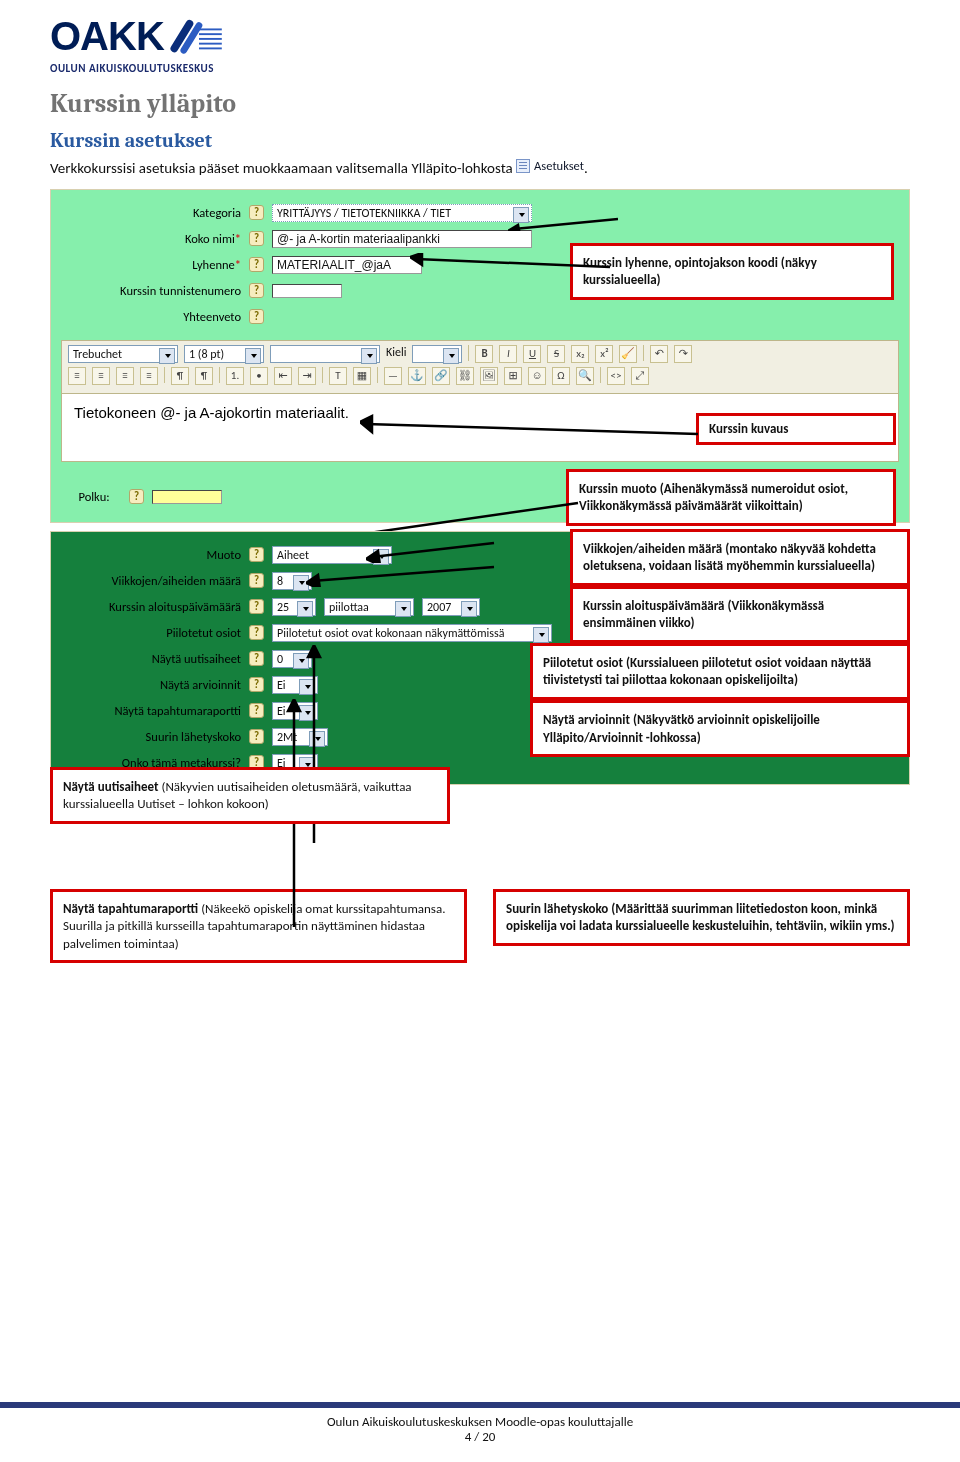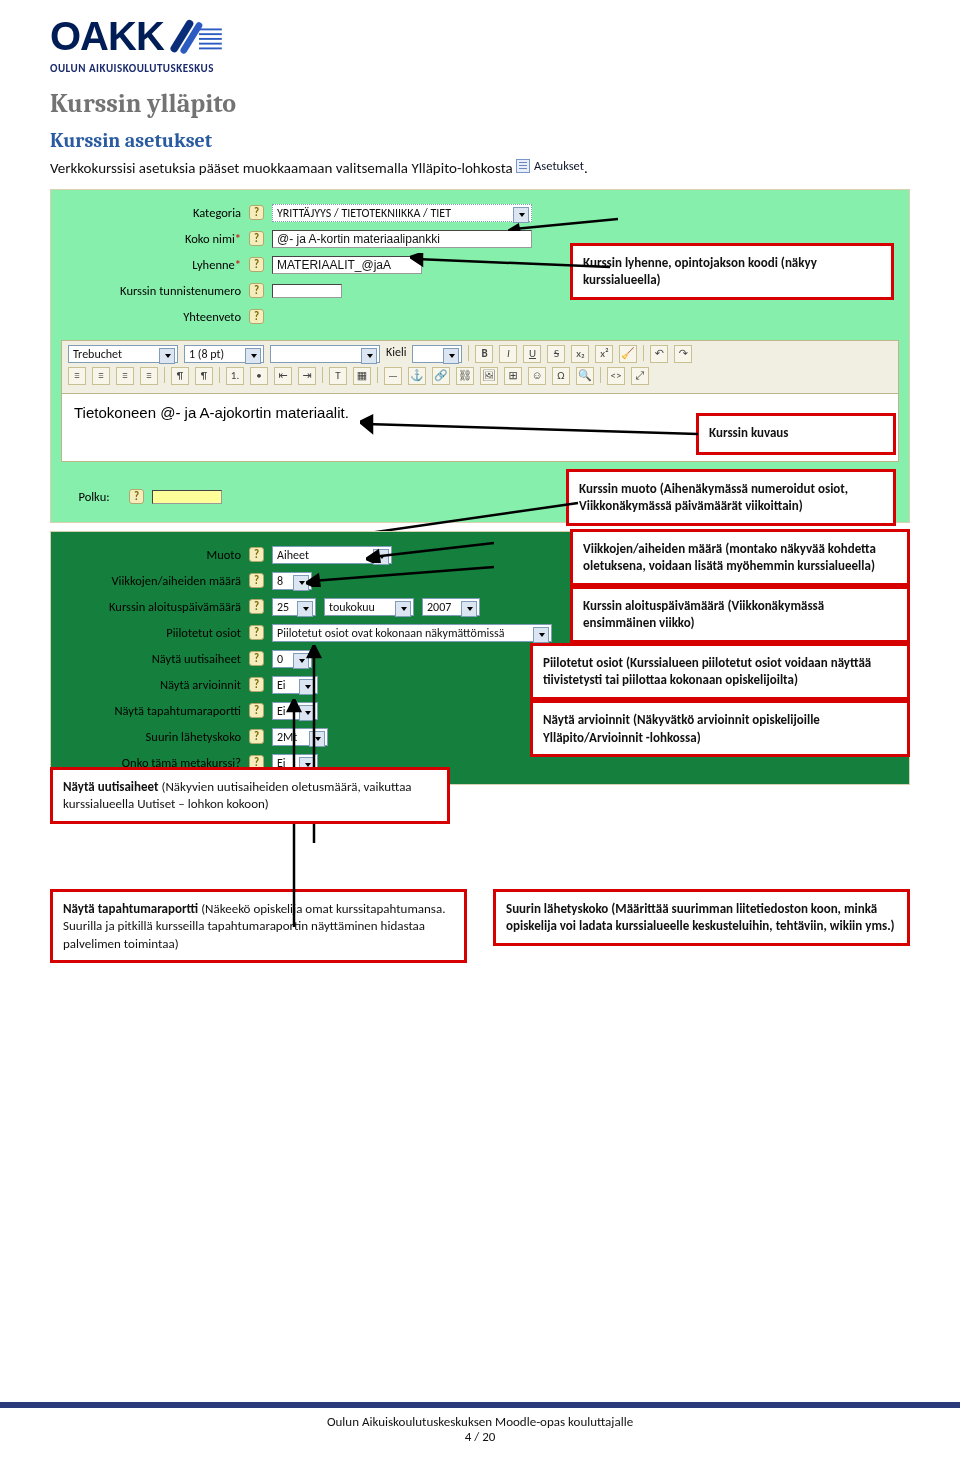--- a/index.html
+++ b/index.html
@@ -41,21 +41,21 @@
   .editor-body { background:#fff; border:1px solid #bdb68a; border-top:none; padding:10px 12px 40px 12px; font-family:"Trebuchet MS",Verdana,sans-serif; font-size:15px; color:#000; }
 
   
   .callout { border:3px solid #d60000; background:#fff; padding:8px 10px; font-size:13px; line-height:1.35; }
   .callout b { font-weight:700; }
 
   
   .co-abs { position:absolute; }
   .co-nimi   { right:0; top:-2px; width:300px; }
   .co-lyh    { right:16px; top:54px; width:324px; }
-  .co-kuvaus { right:14px; top:224px; width:200px; height:42px; display:flex; align-items:flex-start; }
+  .co-kuvaus { right:14px; top:224px; width:200px; height:32px; display:flex; align-items:center; }
   .co-muoto  { right:14px; top:280px; width:330px; }
 
   
   .arrow { position:absolute; stroke:#000; stroke-width:2.5; fill:none; }
   .arrowhead { fill:#000; }
 
   
   .form-block2 { background:#15803d; border:1px solid #d8d0b0; padding:10px 10px 8px 10px; margin-top:8px; position:relative; }
 
   
@@ -245,21 +245,21 @@
             <span>8</span>
           </span>
       </div>
       <div class="form-row">
         <span class="lbl">Kurssin aloituspäivämäärä</span>
         <span class="q">?</span>
         <span class="ctl-sel" style="width:44px;">
             <span>25</span>
           </span>
         <span class="ctl-sel" style="width:90px;">
-            <span>toukokuu</span>
+            <span>piilottaa</span>
           </span>
         <span class="ctl-sel" style="width:58px;">
             <span>2007</span>
           </span>
       </div>
       <div class="form-row">
         <span class="lbl">Piilotetut osiot</span>
         <span class="q">?</span>
         <span class="ctl-sel" style="width:280px;">
             <span>Piilotetut osiot ovat kokonaan näkymättömissä</span>

